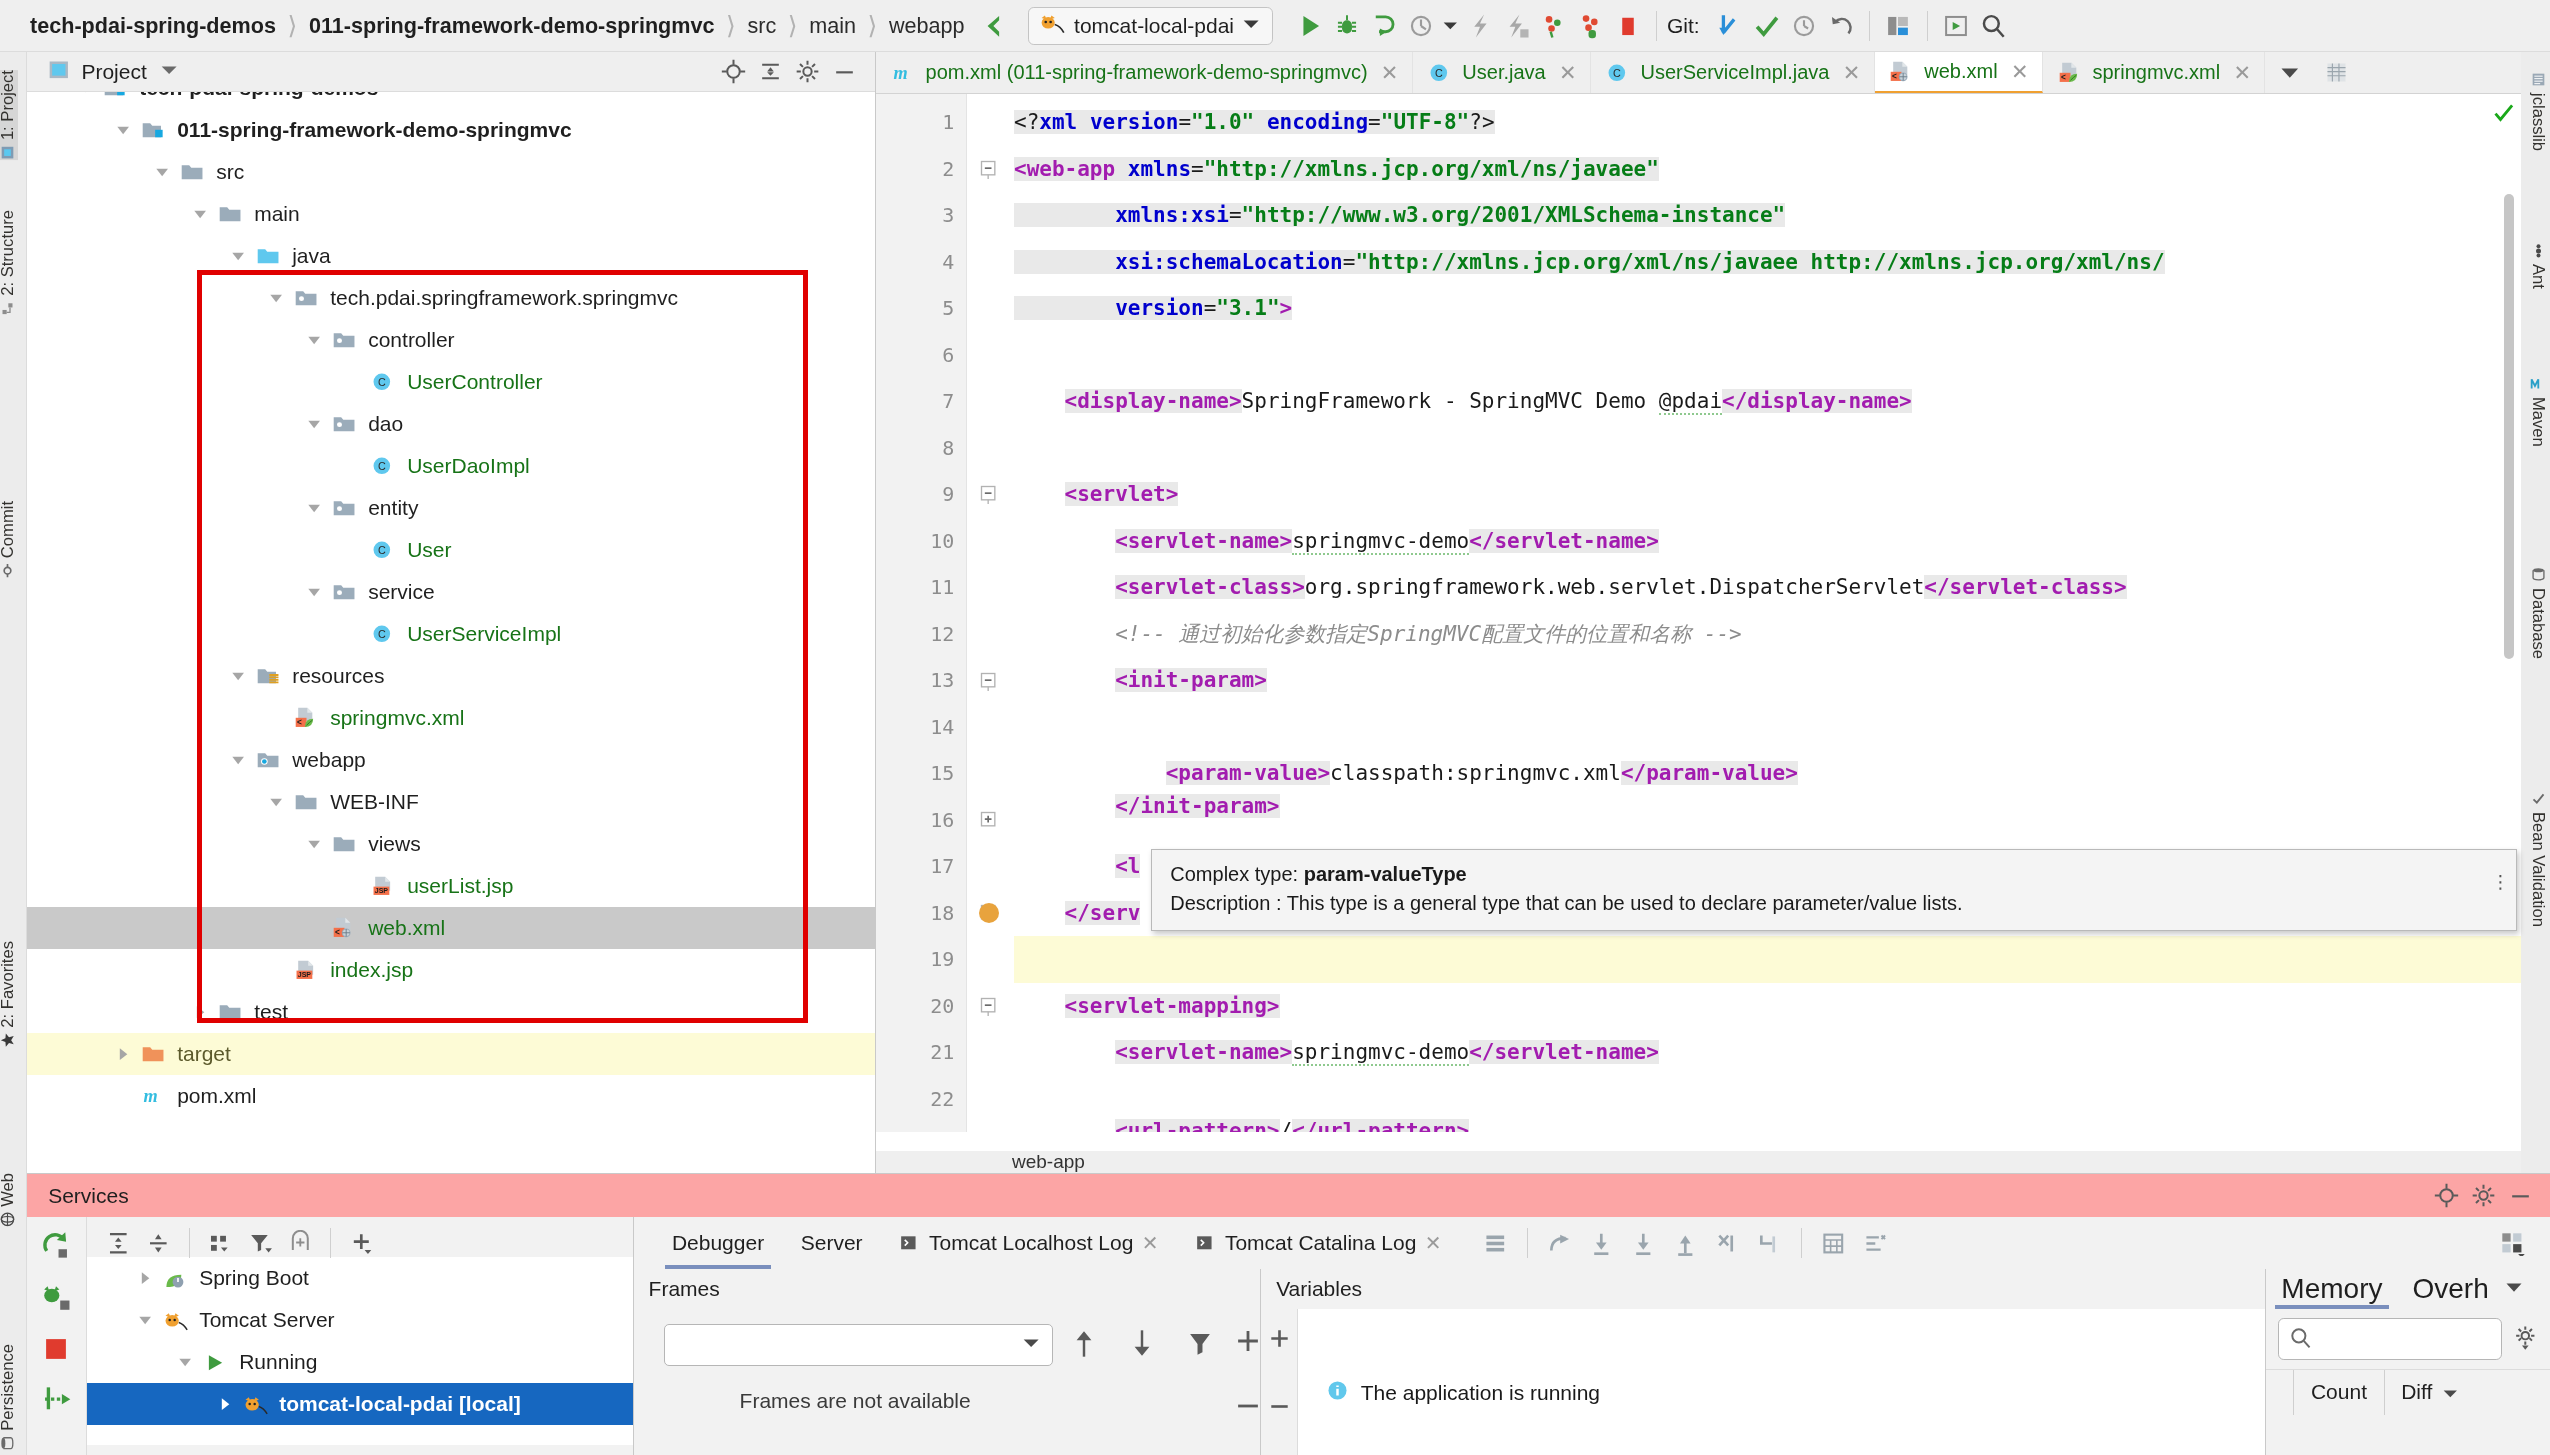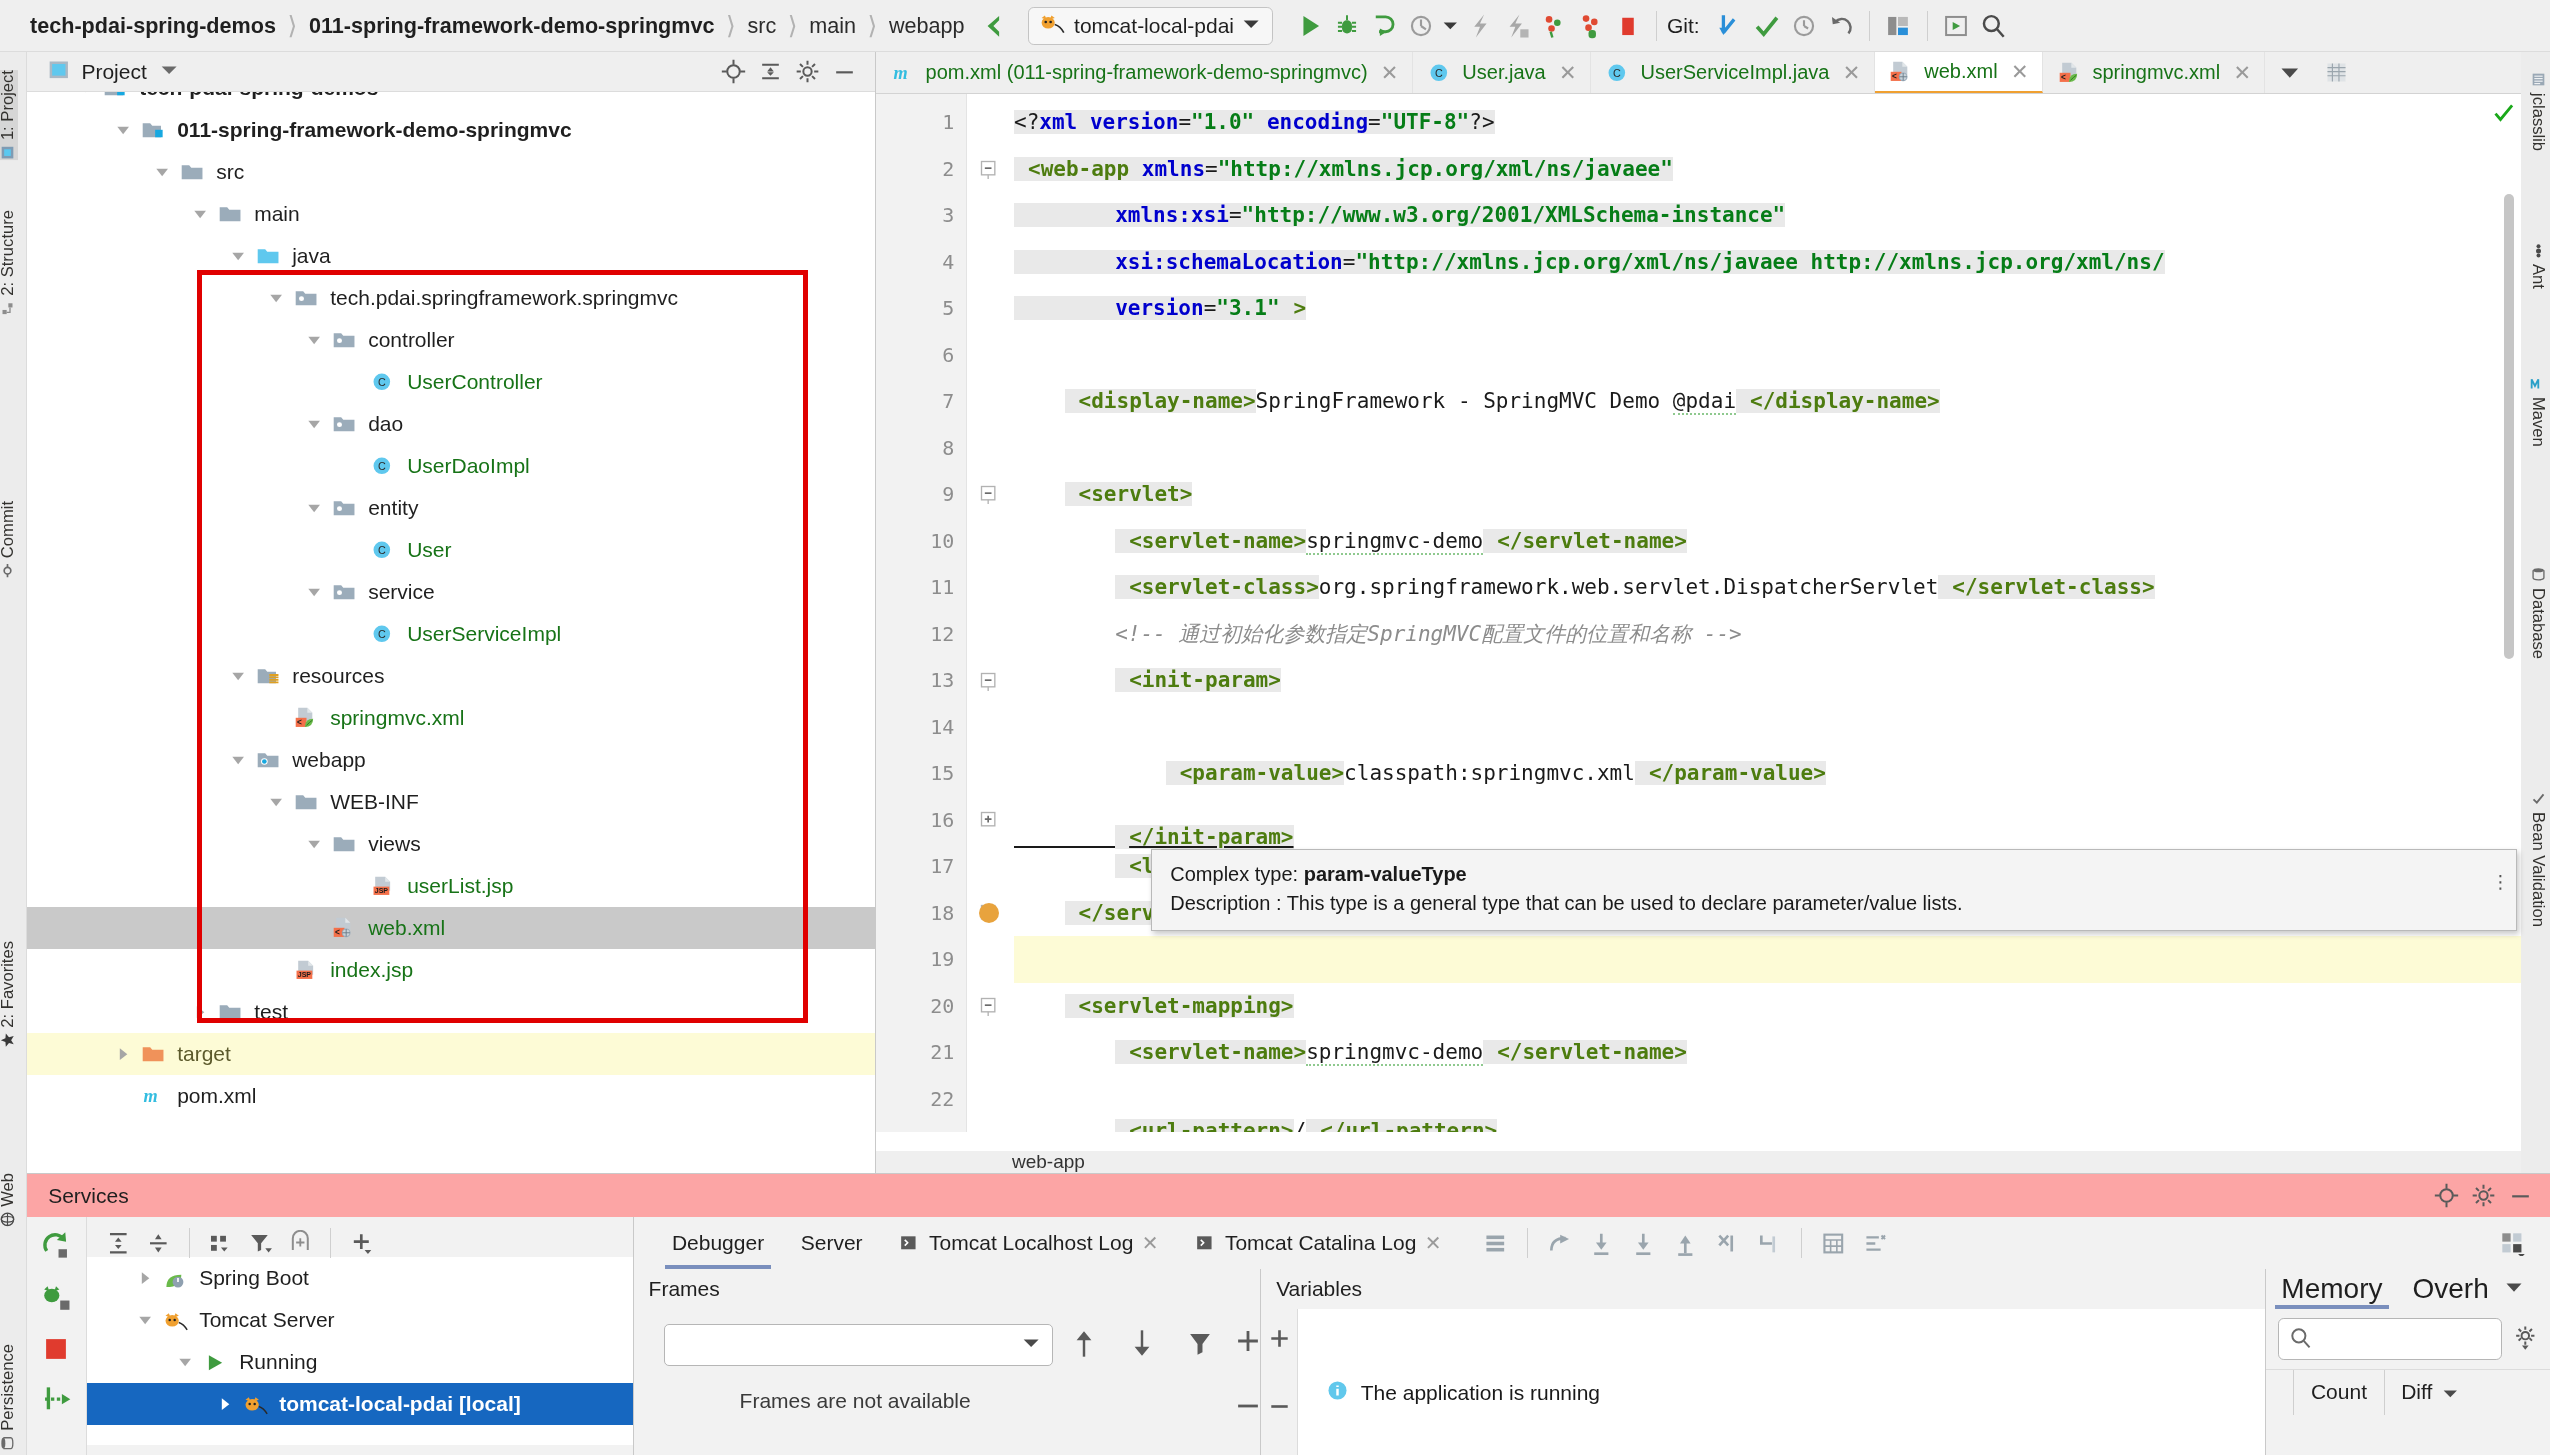--- a/index.html
+++ b/index.html
@@ -76,21 +76,21 @@
     font-family:"DejaVu Sans Mono", monospace; }
   #gutter{ position:absolute; left:0; top:0; width:91px; height:1038px;
     background:#f2f2f2; border-right:0.8px solid #e4e4e4; }
   .gln{ position:absolute; right:11.6px; font-size:20px; color:#8d8d8d;
     line-height:47px; height:47px; }
   #folds{ position:absolute; left:91px; top:0; width:47px; height:1038px; background:#fff; }
   .fold{ position:absolute; left:11.6px; width:21.6px; height:21.6px; }
   #codelines{ position:absolute; left:138px; top:0; right:0; height:1038px; }
   .cl{ position:absolute; left:0; height:47px; line-height:47px; font-size:21px;
     white-space:pre; color:#1a1a1a; }
-  .tg{ color:#4d7c0f; font-weight:bold;margin-left:14px; }
+  .tg{ color:#a21caf; font-weight:bold; }
   .at{ color:#0000cd; font-weight:bold; }
   .av{ color:#067d17; font-weight:bold; }
   .cm{ color:#8c8c8c; font-style:italic; }
   .hlbg{ background:#e9e9e9; }
   .cl-hl{ position:absolute; left:0; right:0; height:47px; background:#fdfbd6; }
   .squig{ border-bottom:2.5px dotted #8fc98f; }
 
   #bpoint{ position:absolute; width:20px; height:20px; border-radius:50%;
     background:#e8a33d; }
   #editscroll{ position:absolute; right:6.6px; top:100px; width:10px; height:465px;
@@ -954,21 +954,21 @@
         <div class="cl" style="top: 191px;"><span class="hlbg">        <span class="at">version</span>=<span class="av">"3.1"</span><span class="tg">&gt;</span></span></div>
         <div class="cl" style="top: 238px;"></div>
         <div class="cl" style="top: 284px;">    <span class="hlbg"><span class="tg">&lt;display-name&gt;</span></span>SpringFramework - SpringMVC Demo <span class="squig">@pdai</span><span class="hlbg"><span class="tg">&lt;/display-name&gt;</span></span></div>
         <div class="cl" style="top: 331px;"></div>
         <div class="cl" style="top: 377px;">    <span class="hlbg"><span class="tg">&lt;servlet&gt;</span></span></div>
         <div class="cl" style="top: 424px;">        <span class="hlbg"><span class="tg">&lt;servlet-name&gt;</span></span><span class="squig">springmvc-demo</span><span class="hlbg"><span class="tg">&lt;/servlet-name&gt;</span></span></div>
         <div class="cl" style="top: 470px;">        <span class="hlbg"><span class="tg">&lt;servlet-class&gt;</span></span>org.springframework.web.servlet.DispatcherServlet<span class="hlbg"><span class="tg">&lt;/servlet-class&gt;</span></span></div>
         <div class="cl" style="top: 517px;">        <span class="cm">&lt;!-- 通过初始化参数指定SpringMVC配置文件的位置和名称 --&gt;</span></div>
         <div class="cl" style="top: 563px;">        <span class="hlbg"><span class="tg">&lt;init-param&gt;</span></span></div>
         <div class="cl" style="top: 656px;">            <span class="hlbg"><span class="tg">&lt;param-value&gt;</span></span>classpath:springmvc.xml<span class="hlbg"><span class="tg">&lt;/param-value&gt;</span></span></div>
-        <div class="cl" style="top: 720px; text-decoration: underline;">        <span class="hlbg"><span class="tg">&lt;/init-param&gt;</span></span></div>
+        <div class="cl" style="top: 689px;">        <span class="hlbg"><span class="tg">&lt;/init-param&gt;</span></span></div>
         <div class="cl" style="top: 749px;">        <span class="hlbg"><span class="tg">&lt;l</span></span></div>
         <div class="cl" style="top: 796px;">    <span class="hlbg"><span class="tg">&lt;/serv</span></span></div>
         <div class="cl-hl" style="top: 842px;"></div>
         <div class="cl" style="top: 842px;"></div>
         <div class="cl" style="top: 889px;">    <span class="hlbg"><span class="tg">&lt;servlet-mapping&gt;</span></span></div>
         <div class="cl" style="top: 935px;">        <span class="hlbg"><span class="tg">&lt;servlet-name&gt;</span></span><span class="squig">springmvc-demo</span><span class="hlbg"><span class="tg">&lt;/servlet-name&gt;</span></span></div>
         <div class="cl" style="top: 1014px;">        <span class="hlbg"><span class="tg">&lt;url-pattern&gt;</span></span>/<span class="hlbg"><span class="tg">&lt;/url-pattern&gt;</span></span></div>
       </div>
     <div id="editscroll"></div>
     <div id="errmark">

